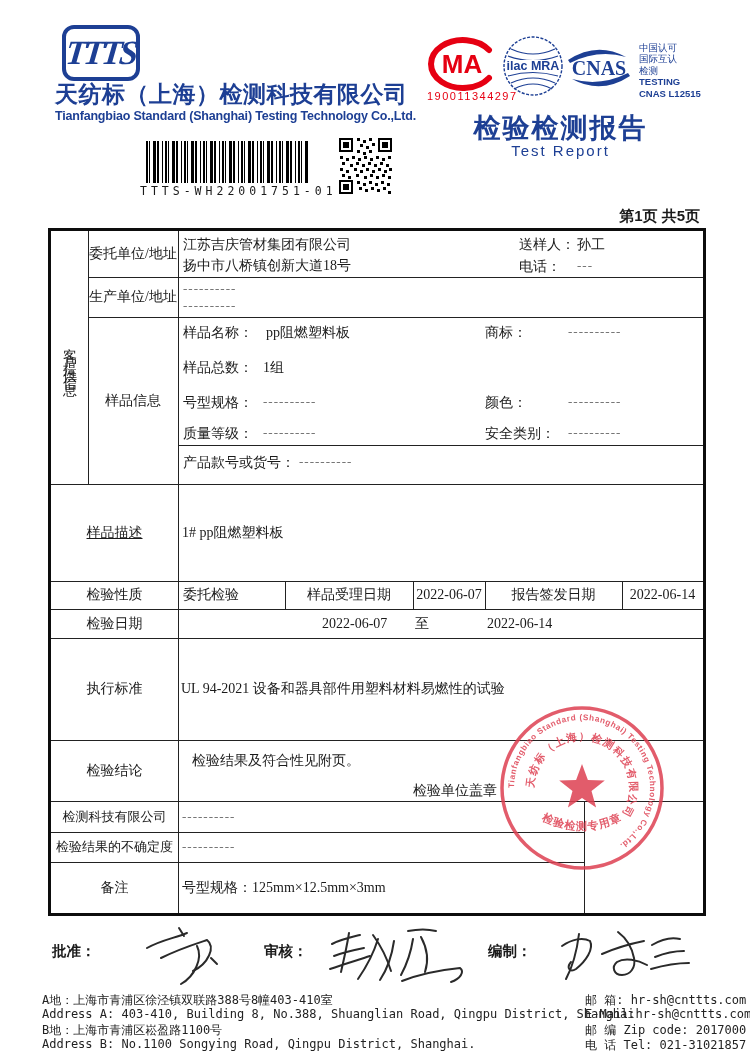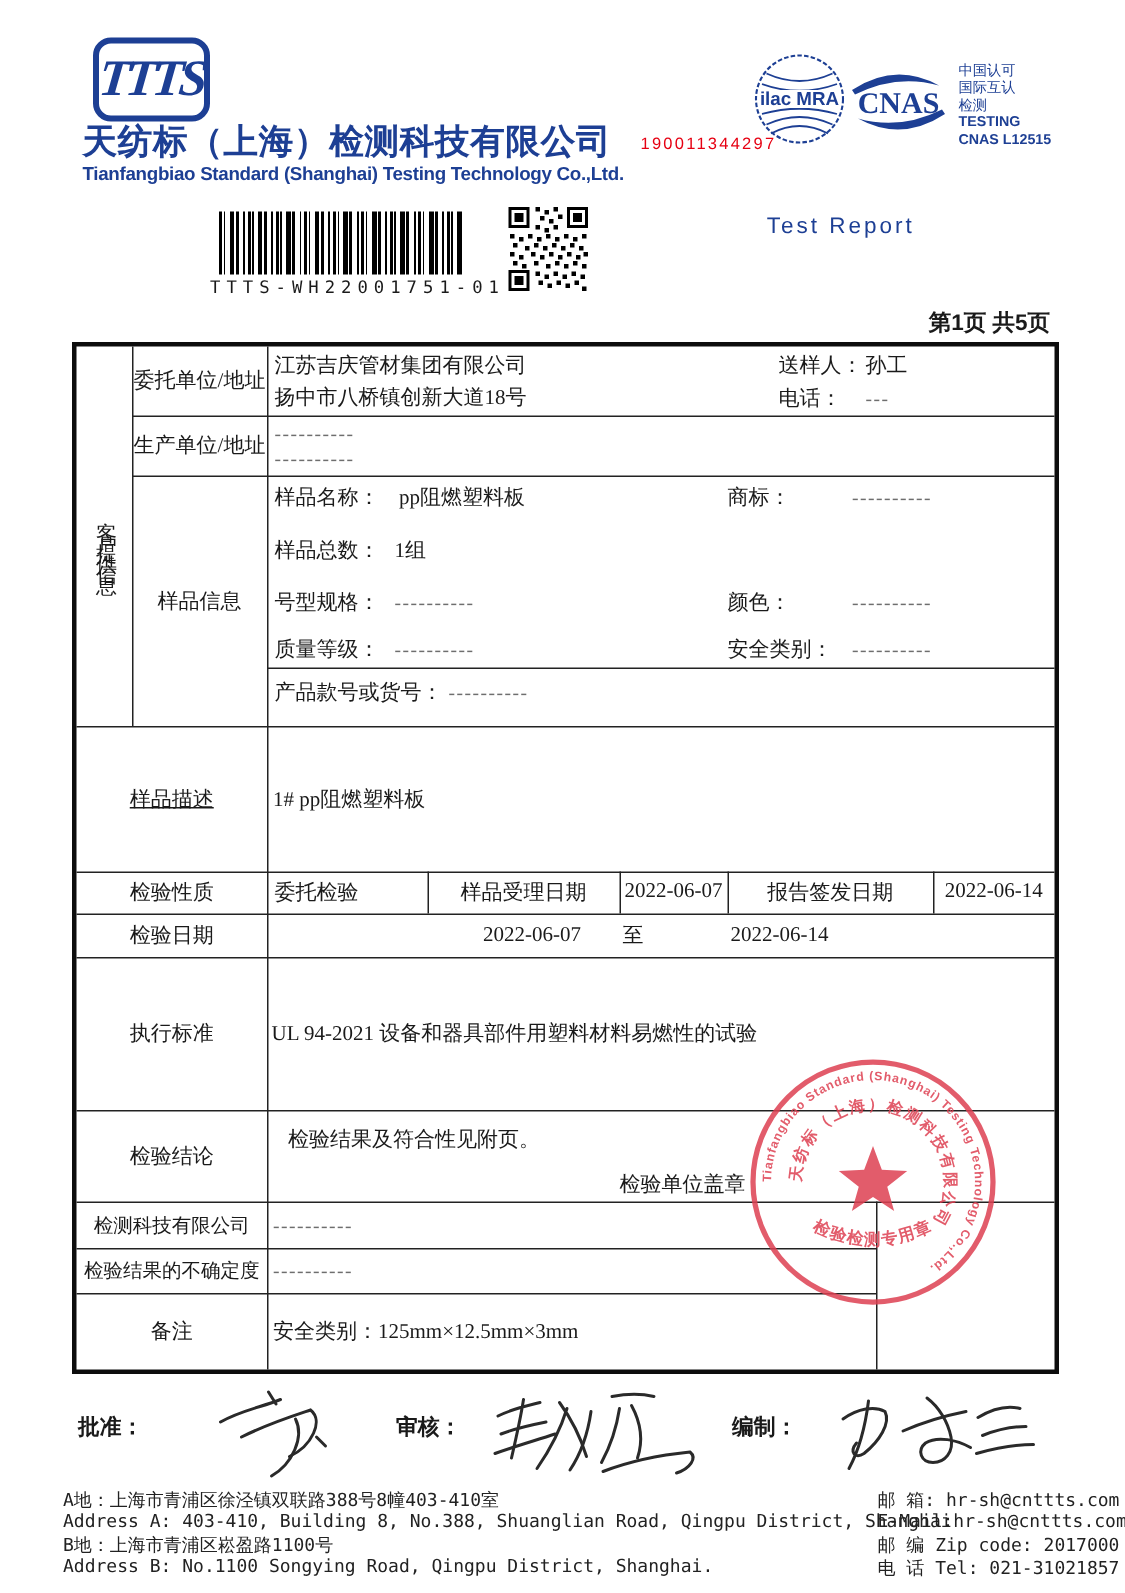--- a/index.html
+++ b/index.html
@@ -27,20 +27,26 @@
 
 <div class="page">
 
   <div class="abs" style="left:62px;top:25px;width:70px;height:48px;border:4px solid #1d3f94;border-radius:12px;display:flex;align-items:center;justify-content:center;">
     <span class="blue" style="font-family:'Liberation Serif',serif;font-weight:bold;font-style:italic;font-size:34px;letter-spacing:-3px;transform:skewX(-6deg);">TTTS</span>
   </div>
 
   <div class="t blue" style="left:55px;top:80px;font-size:23px;font-weight:bold;font-family:'Liberation Sans',sans-serif;letter-spacing:0.5px;">天纺标（上海）检测科技有限公司</div>
   <div class="t blue" style="left:55px;top:109px;font-size:12.5px;font-weight:bold;font-family:'Liberation Sans',sans-serif;letter-spacing:-0.2px;">Tianfangbiao Standard (Shanghai) Testing Technology Co.,Ltd.</div>
 
+  <div class="abs" style="left:427px;top:36px;width:70px;height:56px;">
+    <svg width="70" height="56" viewBox="0 0 70 56">
+      <path d="M62,14 A32,24 0 1,0 62,42" fill="none" stroke="#e60012" stroke-width="6" stroke-linecap="round"></path>
+      <text x="35" y="37" text-anchor="middle" font-size="26" font-weight="bold" fill="#e60012" font-family="Liberation Sans, sans-serif">MA</text>
+    </svg>
+  </div>
   <div class="t red" style="left:427px;top:90px;font-size:11px;letter-spacing:1.5px;font-family:'Liberation Sans',sans-serif;">190011344297</div>
 
   <div class="abs" style="left:501px;top:33px;width:64px;height:66px;">
     <svg width="64" height="66" viewBox="0 0 64 66">
       <circle cx="32" cy="33" r="29" fill="none" stroke="#1d3f94" stroke-width="1.4" stroke-dasharray="3 1.5"></circle>
       <path d="M10,16 Q32,26 54,16" fill="none" stroke="#1d3f94" stroke-width="1.2"></path>
       <path d="M7,23 Q32,32 57,23" fill="none" stroke="#1d3f94" stroke-width="1.2"></path>
       <path d="M10,50 Q32,40 54,50" fill="none" stroke="#1d3f94" stroke-width="1.2"></path>
       <path d="M7,43 Q32,36 57,43" fill="none" stroke="#1d3f94" stroke-width="1.2"></path>
       <path d="M13,56 Q32,46 51,56" fill="none" stroke="#1d3f94" stroke-width="1.2"></path>
@@ -57,20 +63,21 @@
     </svg>
   </div>
   <div class="t blue" style="left:639px;top:42px;font-size:9.5px;line-height:1.2;font-family:'Liberation Sans',sans-serif;">
     <div>中国认可</div>
     <div>国际互认</div>
     <div>检测</div>
     <div style="font-weight:bold;">TESTING</div>
     <div style="font-weight:bold;">CNAS L12515</div>
   </div>
 
+  <div class="t blue" style="left:468px;top:112px;width:185px;text-align:center;font-size:27px;font-weight:bold;letter-spacing:2px;font-family:'Liberation Sans',sans-serif;">检验检测报告</div>
   <div class="t blue" style="left:468px;top:142px;width:185px;text-align:center;font-size:15px;letter-spacing:2px;font-family:'Liberation Sans',sans-serif;">Test Report</div>
 
   <div class="barcode"></div>
   <div class="t" style="left:140px;top:184px;width:180px;text-align:center;font-size:11.5px;letter-spacing:4px;font-family:'DejaVu Sans Mono',monospace;">TTTS-WH22001751-01</div>
 
   <div class="abs" style="left:338px;top:137px;width:55px;height:58px;">
     <svg width="55" height="58" viewBox="0 0 55 58">
       <rect x="0" y="0" width="55" height="58" fill="#fff"></rect>
       <g fill="#000">
         <rect x="1" y="1" width="14" height="14"></rect>
@@ -221,21 +228,21 @@
     <div class="t" style="left:141px;top:521px;">检验结果及符合性见附页。</div>
     <div class="t" style="left:362px;top:551px;">检验单位盖章</div>
 
     <div class="cell" style="left:2px;top:570px;width:123px;height:31px;font-size:13px;">检测科技有限公司</div>
     <div class="cell-l dash" style="left:131px;top:570px;width:200px;height:31px;">----------</div>
 
     <div class="cell" style="left:2px;top:601px;width:123px;height:30px;font-size:13px;">检验结果的不确定度</div>
     <div class="cell-l dash" style="left:131px;top:601px;width:200px;height:30px;">----------</div>
 
     <div class="cell" style="left:0;top:631px;width:127px;height:51px;">备注</div>
-    <div class="cell-l" style="left:131px;top:631px;width:390px;height:51px;">安全类别：125mm×12.5mm×3mm</div>
+    <div class="cell-l" style="left:131px;top:631px;width:390px;height:51px;">号型规格：125mm×12.5mm×3mm</div>
   </div>
 
   <div class="abs" style="left:494px;top:700px;width:176px;height:176px;opacity:0.85;z-index:5;">
     <svg width="176" height="176" viewBox="0 0 176 176">
       <defs>
         <path id="ringEn" d="M20,88 a68,68 0 1,1 136,0 a68,68 0 1,1 -136,0"></path>
         <path id="ringCn" d="M40,88 a48,48 0 1,1 96,0 a48,48 0 1,1 -96,0"></path>
         <path id="botArc" d="M44,118 Q88,142 132,118"></path>
       </defs>
       <circle cx="88" cy="88" r="80" fill="none" stroke="#de4052" stroke-width="3.5"></circle>

